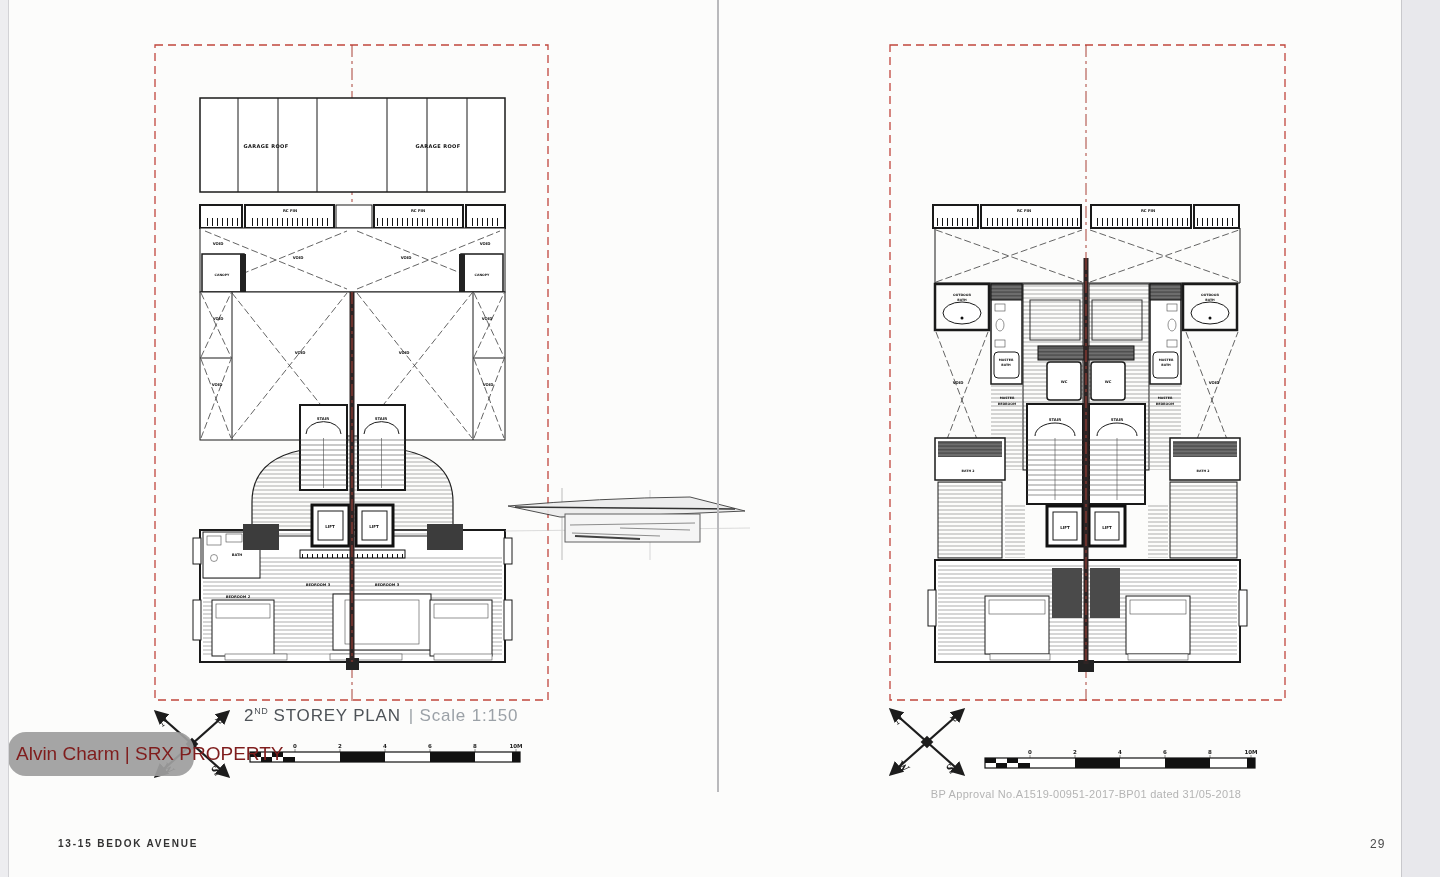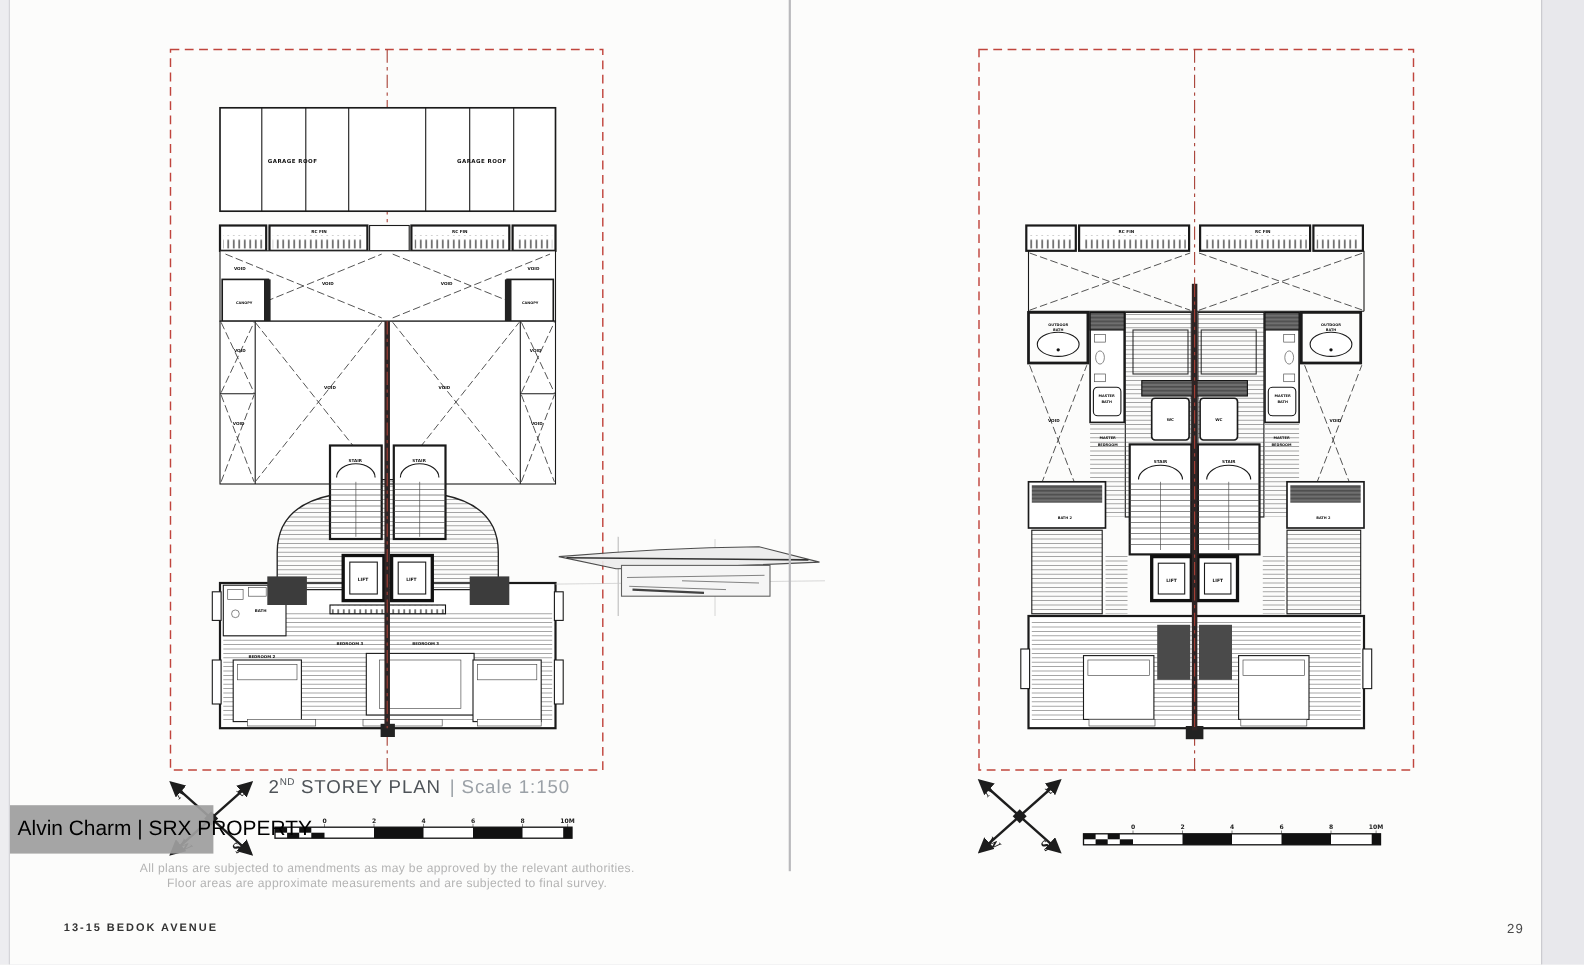--- a/index.html
+++ b/index.html
@@ -29,21 +29,21 @@
   .tick-num{font:bold 5.5px "DejaVu Sans",sans-serif;fill:#222}
   .compass-letter{font:italic bold 13px "Liberation Serif",serif;fill:#1d1d1d}
   text{text-anchor:middle}
 
   
   .plan-title{position:absolute;font-size:17px;letter-spacing:.8px;color:#4e5358;white-space:nowrap;}
   .plan-title sup{font-size:9px;vertical-align:7px;letter-spacing:.4px;}
   .plan-title .scale-part{color:#9ba1a7;margin-left:8px;text-align:right;}
   .note{position:absolute;font-size:11px;line-height:13px;color:#b4b4b4;text-align:center;letter-spacing:.3px;}
   .watermark{position:absolute;left:8px;top:732px;width:186px;height:44px;background:rgba(158,158,158,.93);
-             color:#000000;font-size:19px;line-height:44px;padding-left:8px;box-sizing:border-box;white-space:nowrap;}
+             color:#7f1d1d;font-size:19px;line-height:44px;padding-left:8px;box-sizing:border-box;white-space:nowrap;border-radius:18px;}
   .footer-left{position:absolute;left:58px;top:838px;font-size:10px;font-weight:bold;letter-spacing:1.8px;color:#333;}
   .page-number{position:absolute;left:1370px;top:837px;font-size:12px;color:#4a4a4a;letter-spacing:1px;}
 </style>
 </head>
 <body>
 
 <div class="canvas">
 
   <svg class="plansheet" width="1440" height="877" viewBox="0 0 1440 877">
     <defs>
@@ -390,24 +390,21 @@
       <rect x="1075" y="758" width="45" height="10" fill="#111"></rect>
       <rect x="1165" y="758" width="45" height="10" fill="#111"></rect>
       <rect x="1247" y="758" width="8" height="10" fill="#111"></rect>
     </g>
   </svg>
 
   <div class="plan-title" style="left:244px;top:706px">
     <span>2</span><sup>ND</sup><span> STOREY PLAN</span><span class="scale-part"><span>|</span> <span>Scale 1:150</span></span>
   </div>
 
-  <div class="note" style="left:112px;top:784px;width:480px">
-    <div>All plans are subjected to amendments as may be approved by the relevant authorities.</div>
-    <div>Floor areas are approximate measurements and are subjected to final survey.</div>
-  </div>
+  <div class="note" style="left:850px;top:788px;width:472px">BP Approval No.A1519-00951-2017-BP01 dated 31/05-2018</div>
 
   <div class="watermark">Alvin Charm | SRX PROPERTY</div>
 
   <div class="footer-left">13-15 BEDOK AVENUE</div>
   <div class="page-number">29</div>
 
   <div class="divider"></div>
   <div class="edge-left"></div>
   <div class="edge-right"></div>
 </div>

